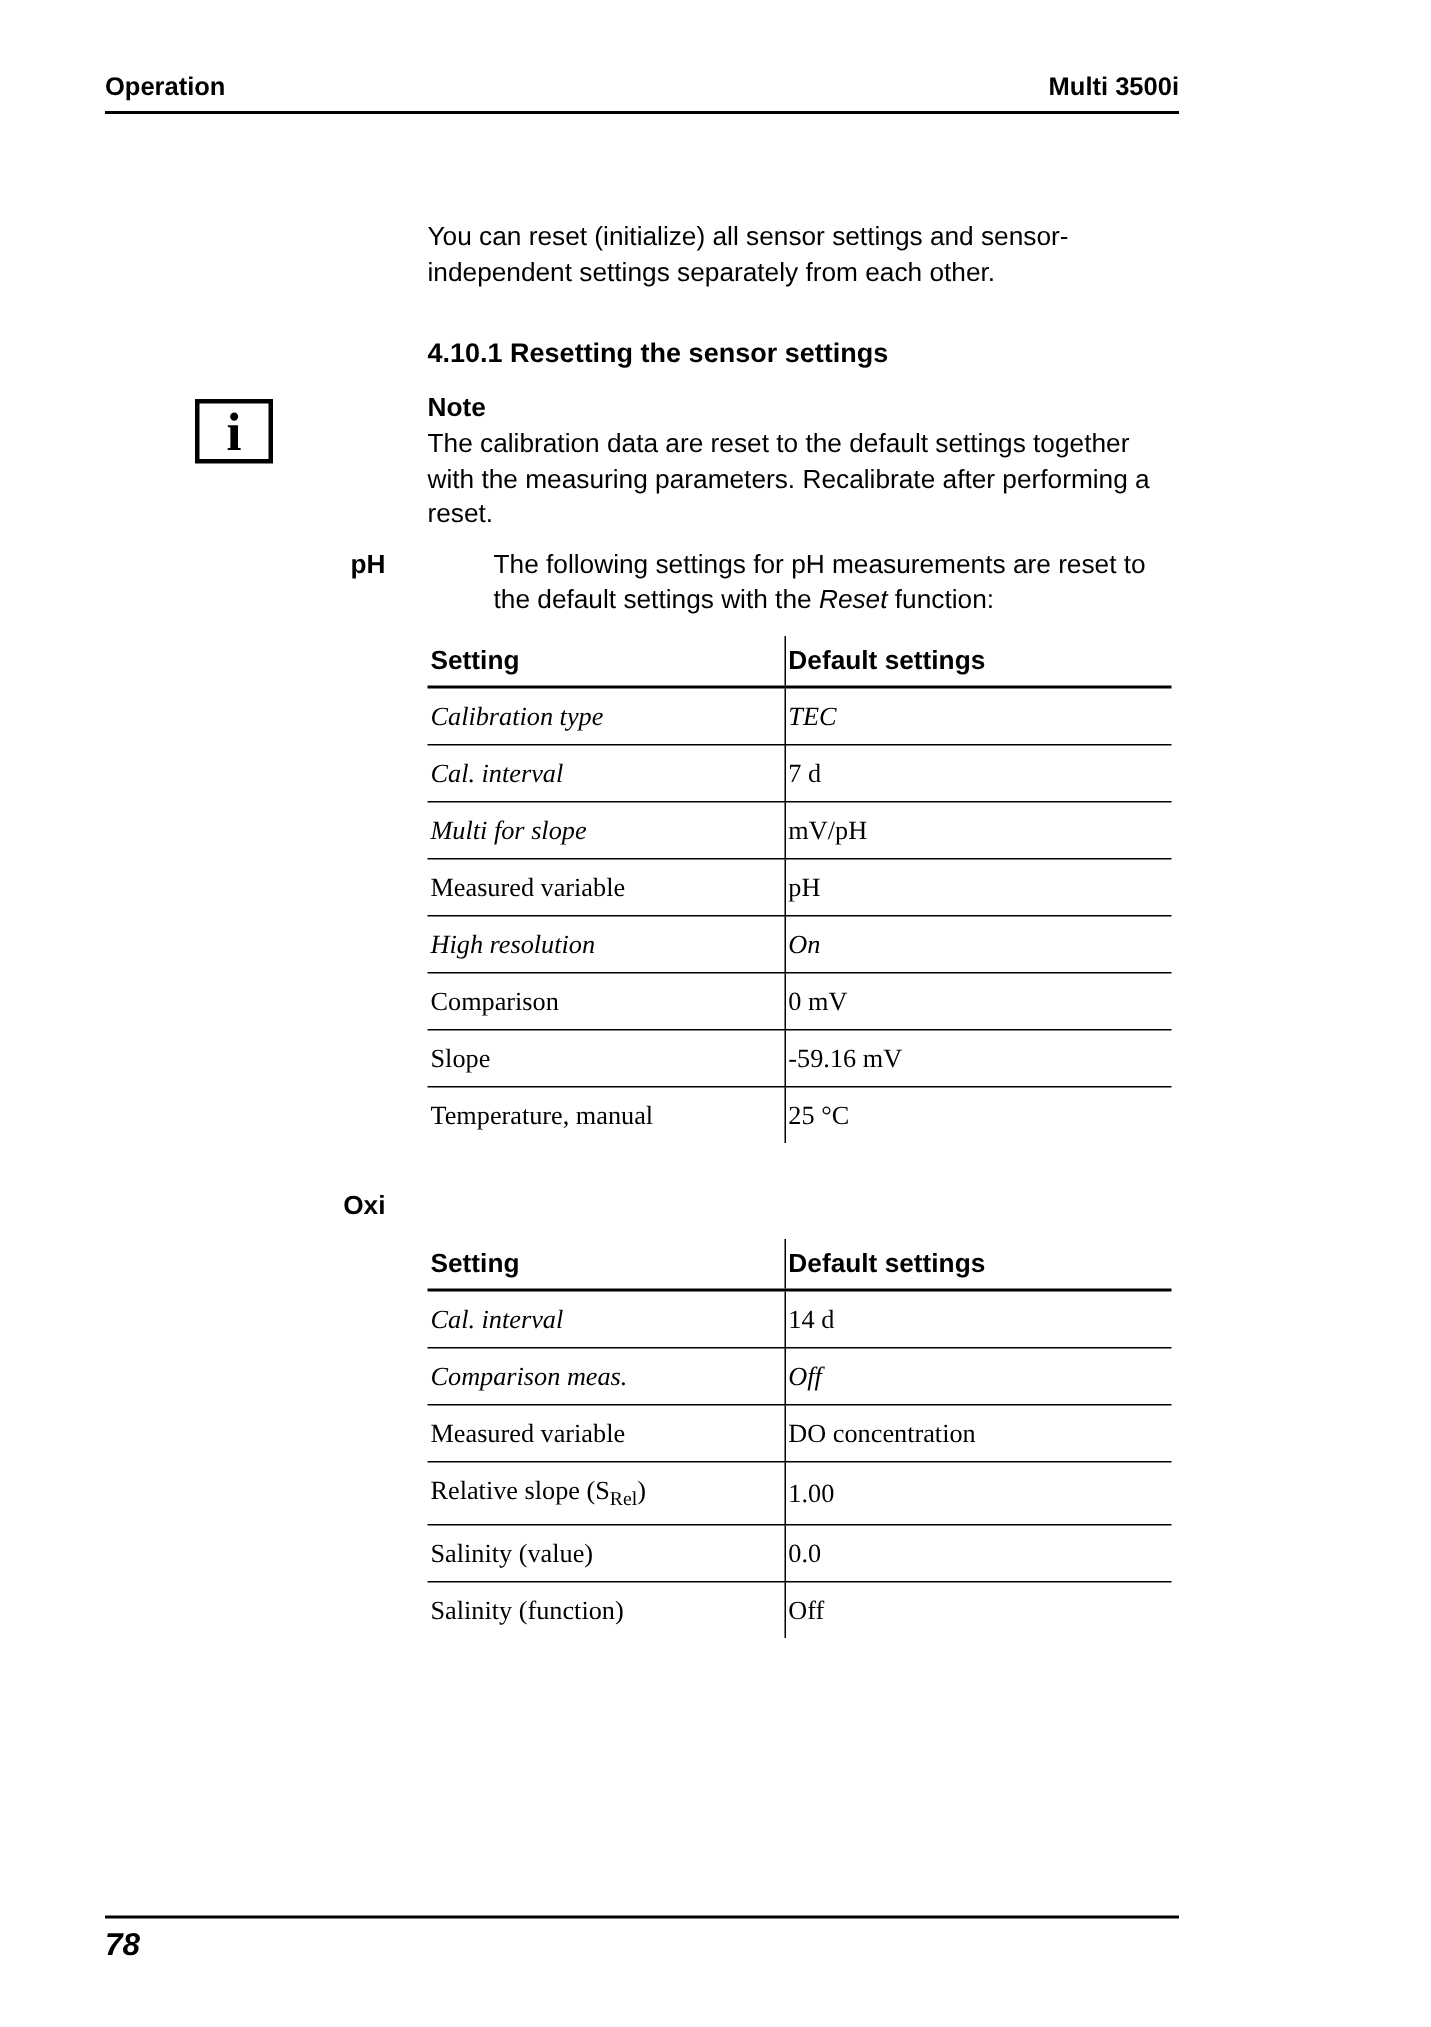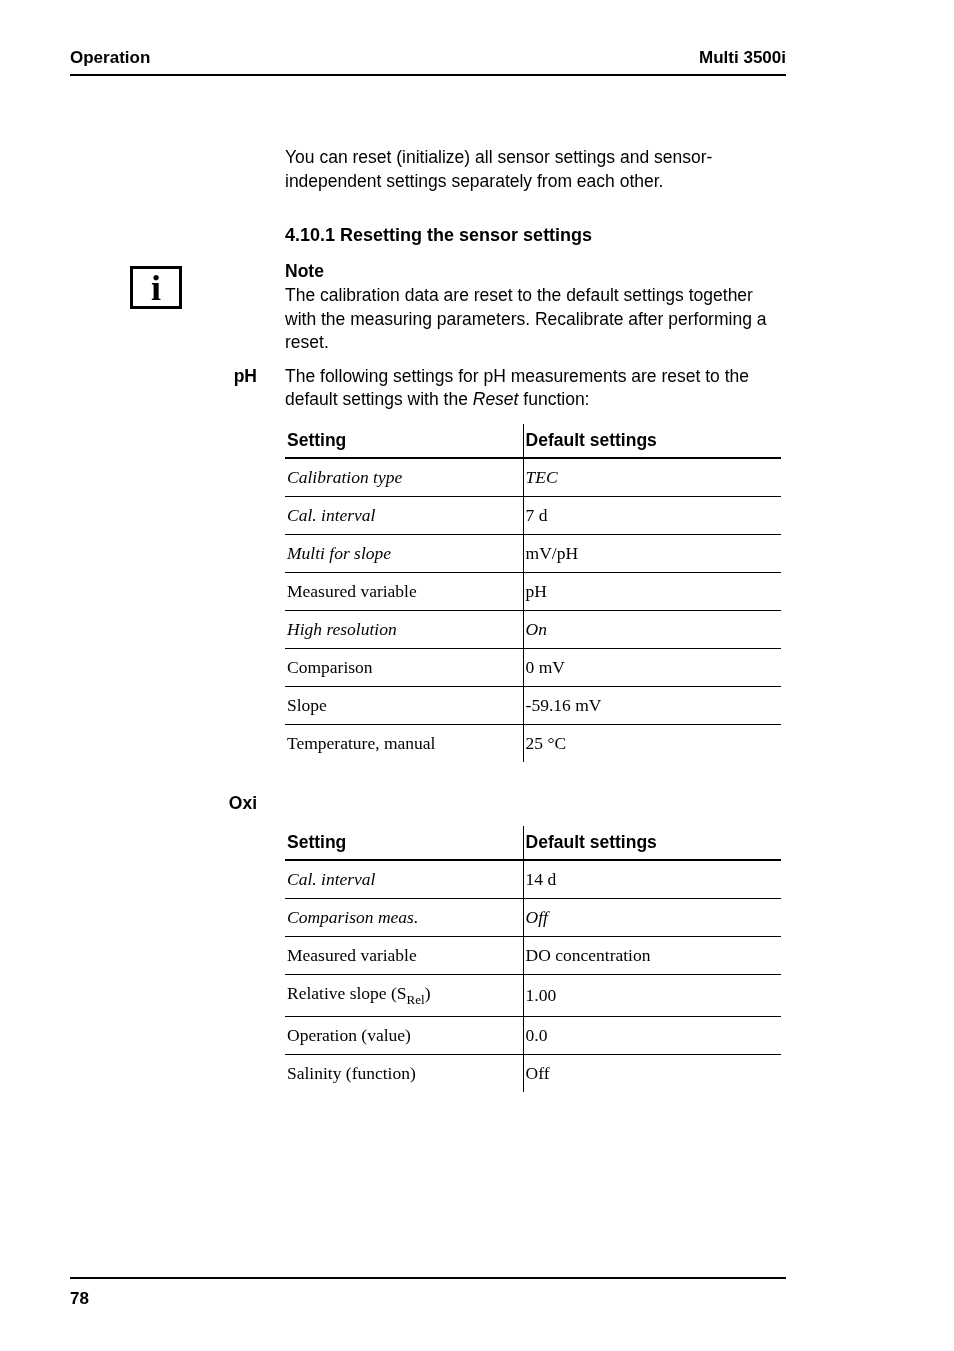--- a/index.html
+++ b/index.html
@@ -93,20 +93,21 @@
     text-align: right;
     padding-right: 28px;
     font-weight: bold;
     font-size: 17.5px;
     padding-top: 1px;
   }
   .side-text-cell {
     flex: 1;
     font-size: 17.5px;
     line-height: 1.35;
+    margin-left: 44px;
   }
   .italic { font-style: italic; }
   table.settings {
     width: 100%;
     border-collapse: collapse;
     margin-top: 12px;
     margin-bottom: 30px;
     font-size: 17.5px;
   }
   table.settings th {
@@ -136,21 +137,22 @@
     left: 70px;
     right: 70px;
     bottom: 72px;
     border-top: 2px solid #000;
   }
   .page-number {
     position: absolute;
     left: 70px;
     bottom: 42px;
     font-weight: bold;
-    font-size: 17px;
+    font-size: 21px;
+    font-style: italic;
   }
 </style>
 </head>
 <body>
 
 <div class="page">
 
   <div class="header-row">
     <span>Operation</span>
     <span>Multi 3500i</span>
@@ -255,21 +257,21 @@
           </tr>
           <tr>
             <td>Measured variable</td>
             <td>DO concentration</td>
           </tr>
           <tr>
             <td><span>Relative slope (S</span><span class="sub">Rel</span><span>)</span></td>
             <td>1.00</td>
           </tr>
           <tr>
-            <td>Operation (value)</td>
+            <td>Salinity (value)</td>
             <td>0.0</td>
           </tr>
           <tr>
             <td>Salinity (function)</td>
             <td>Off</td>
           </tr>
         </tbody>
     </table>
 
   </div>

